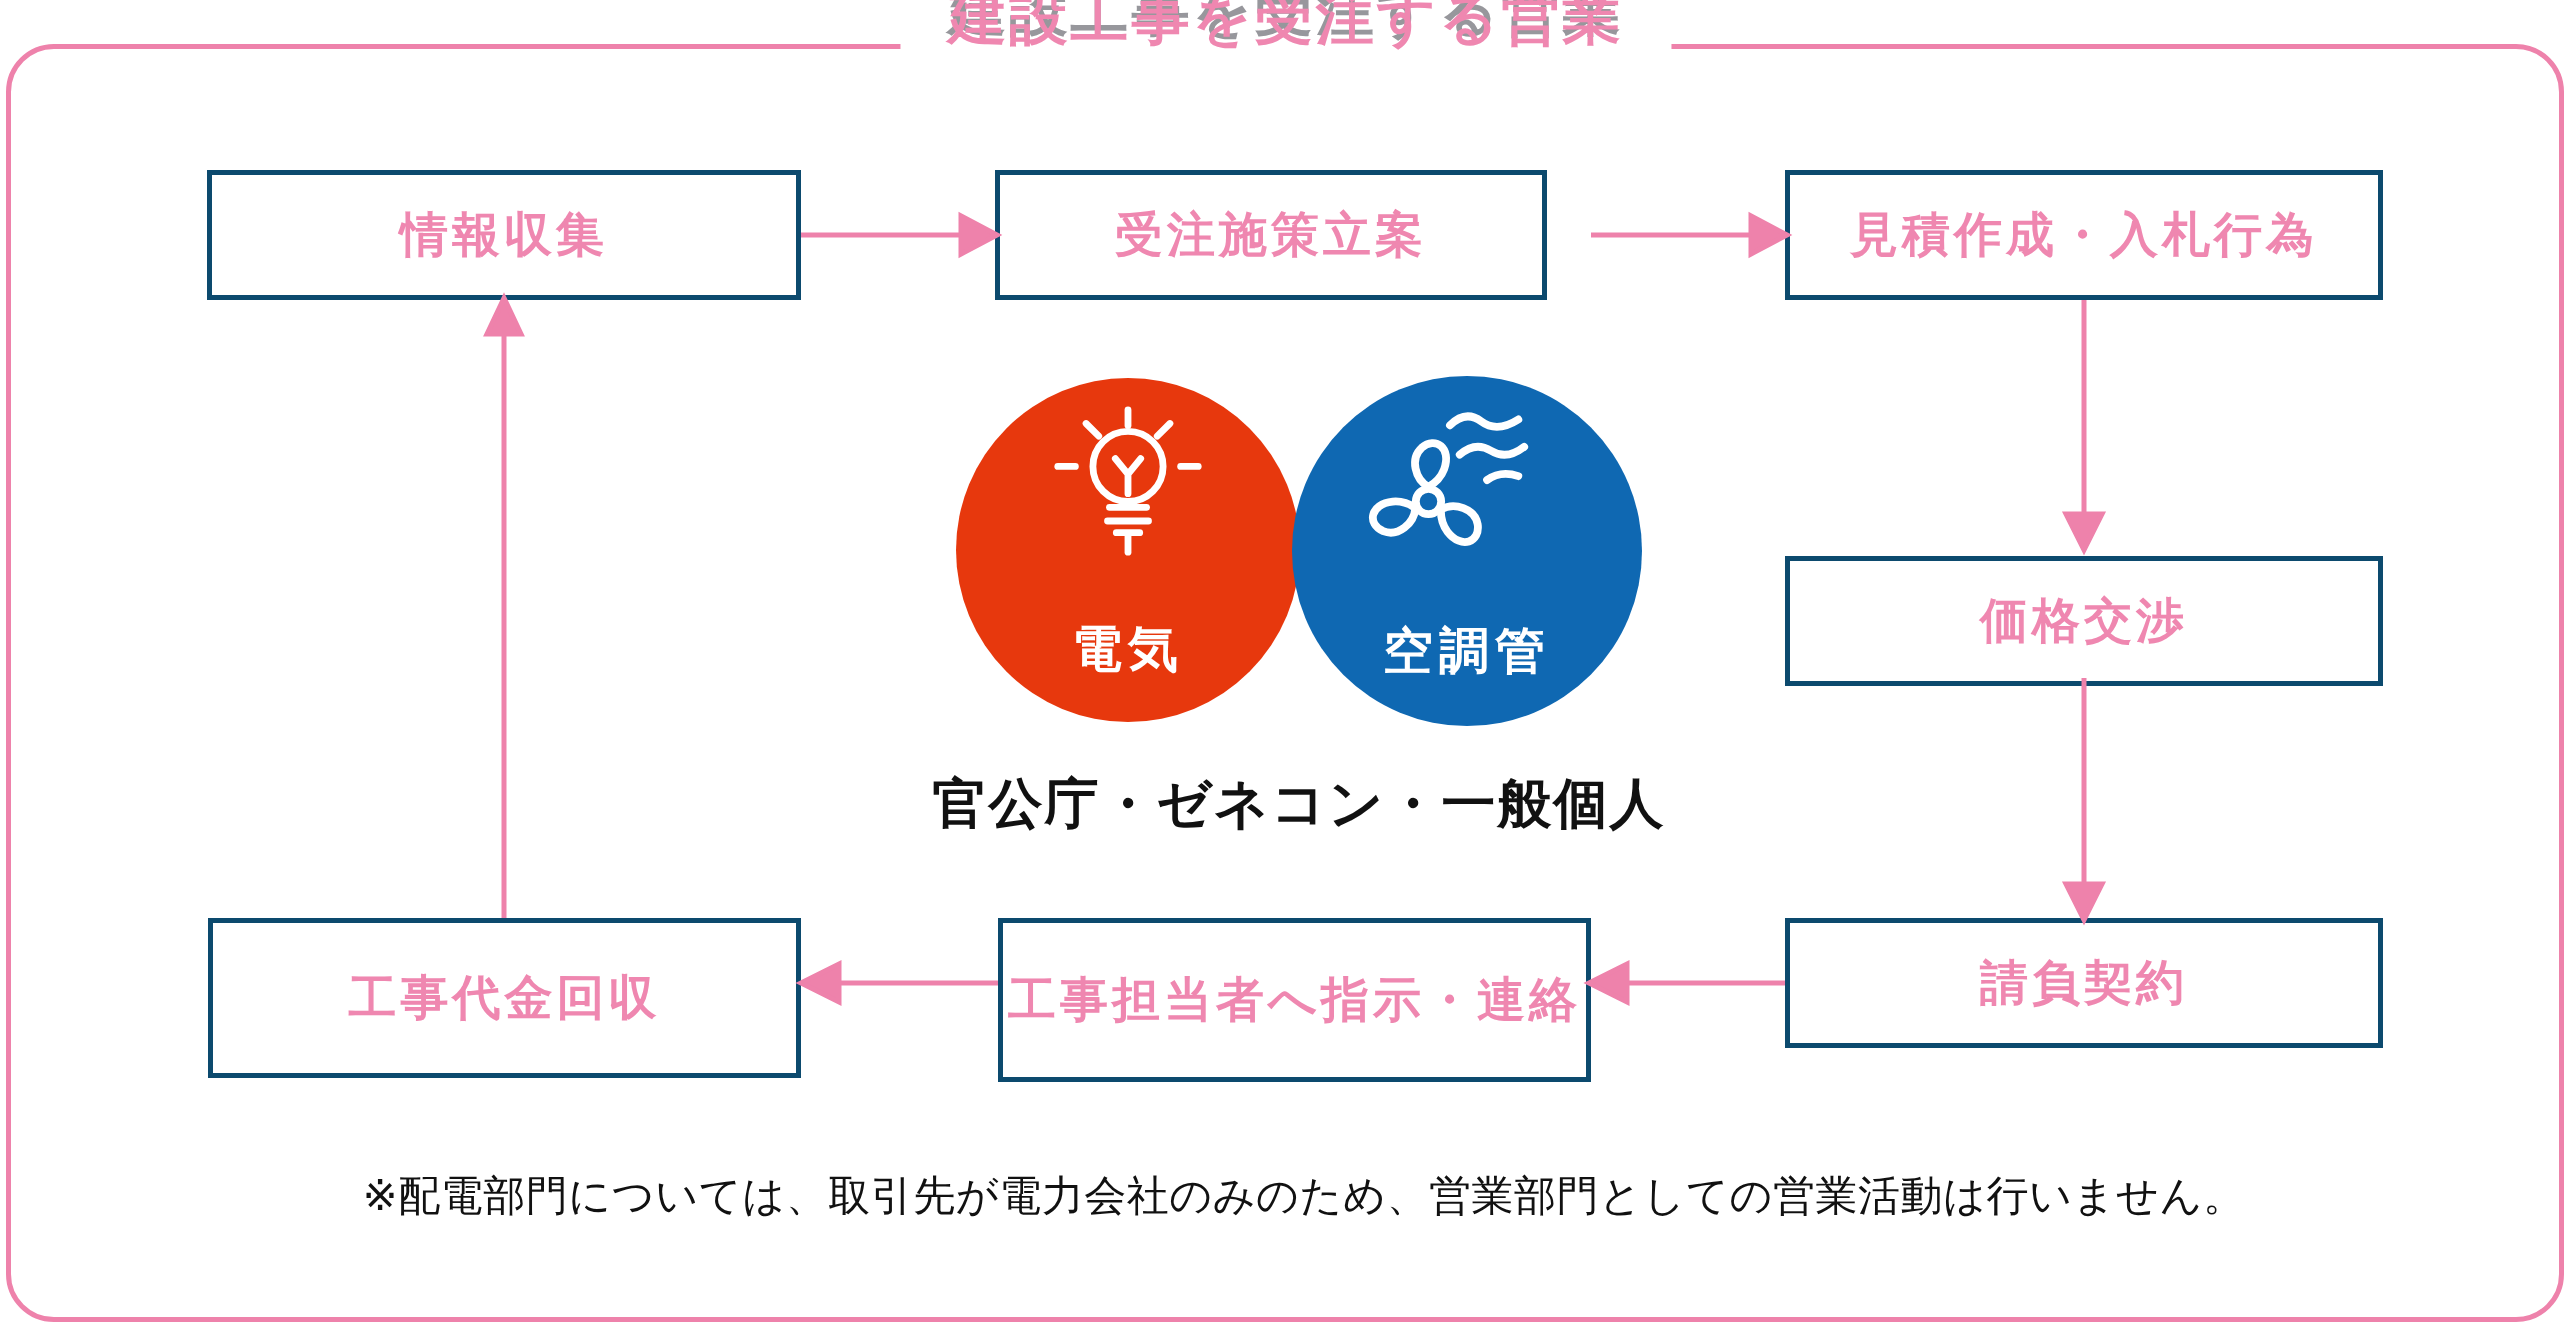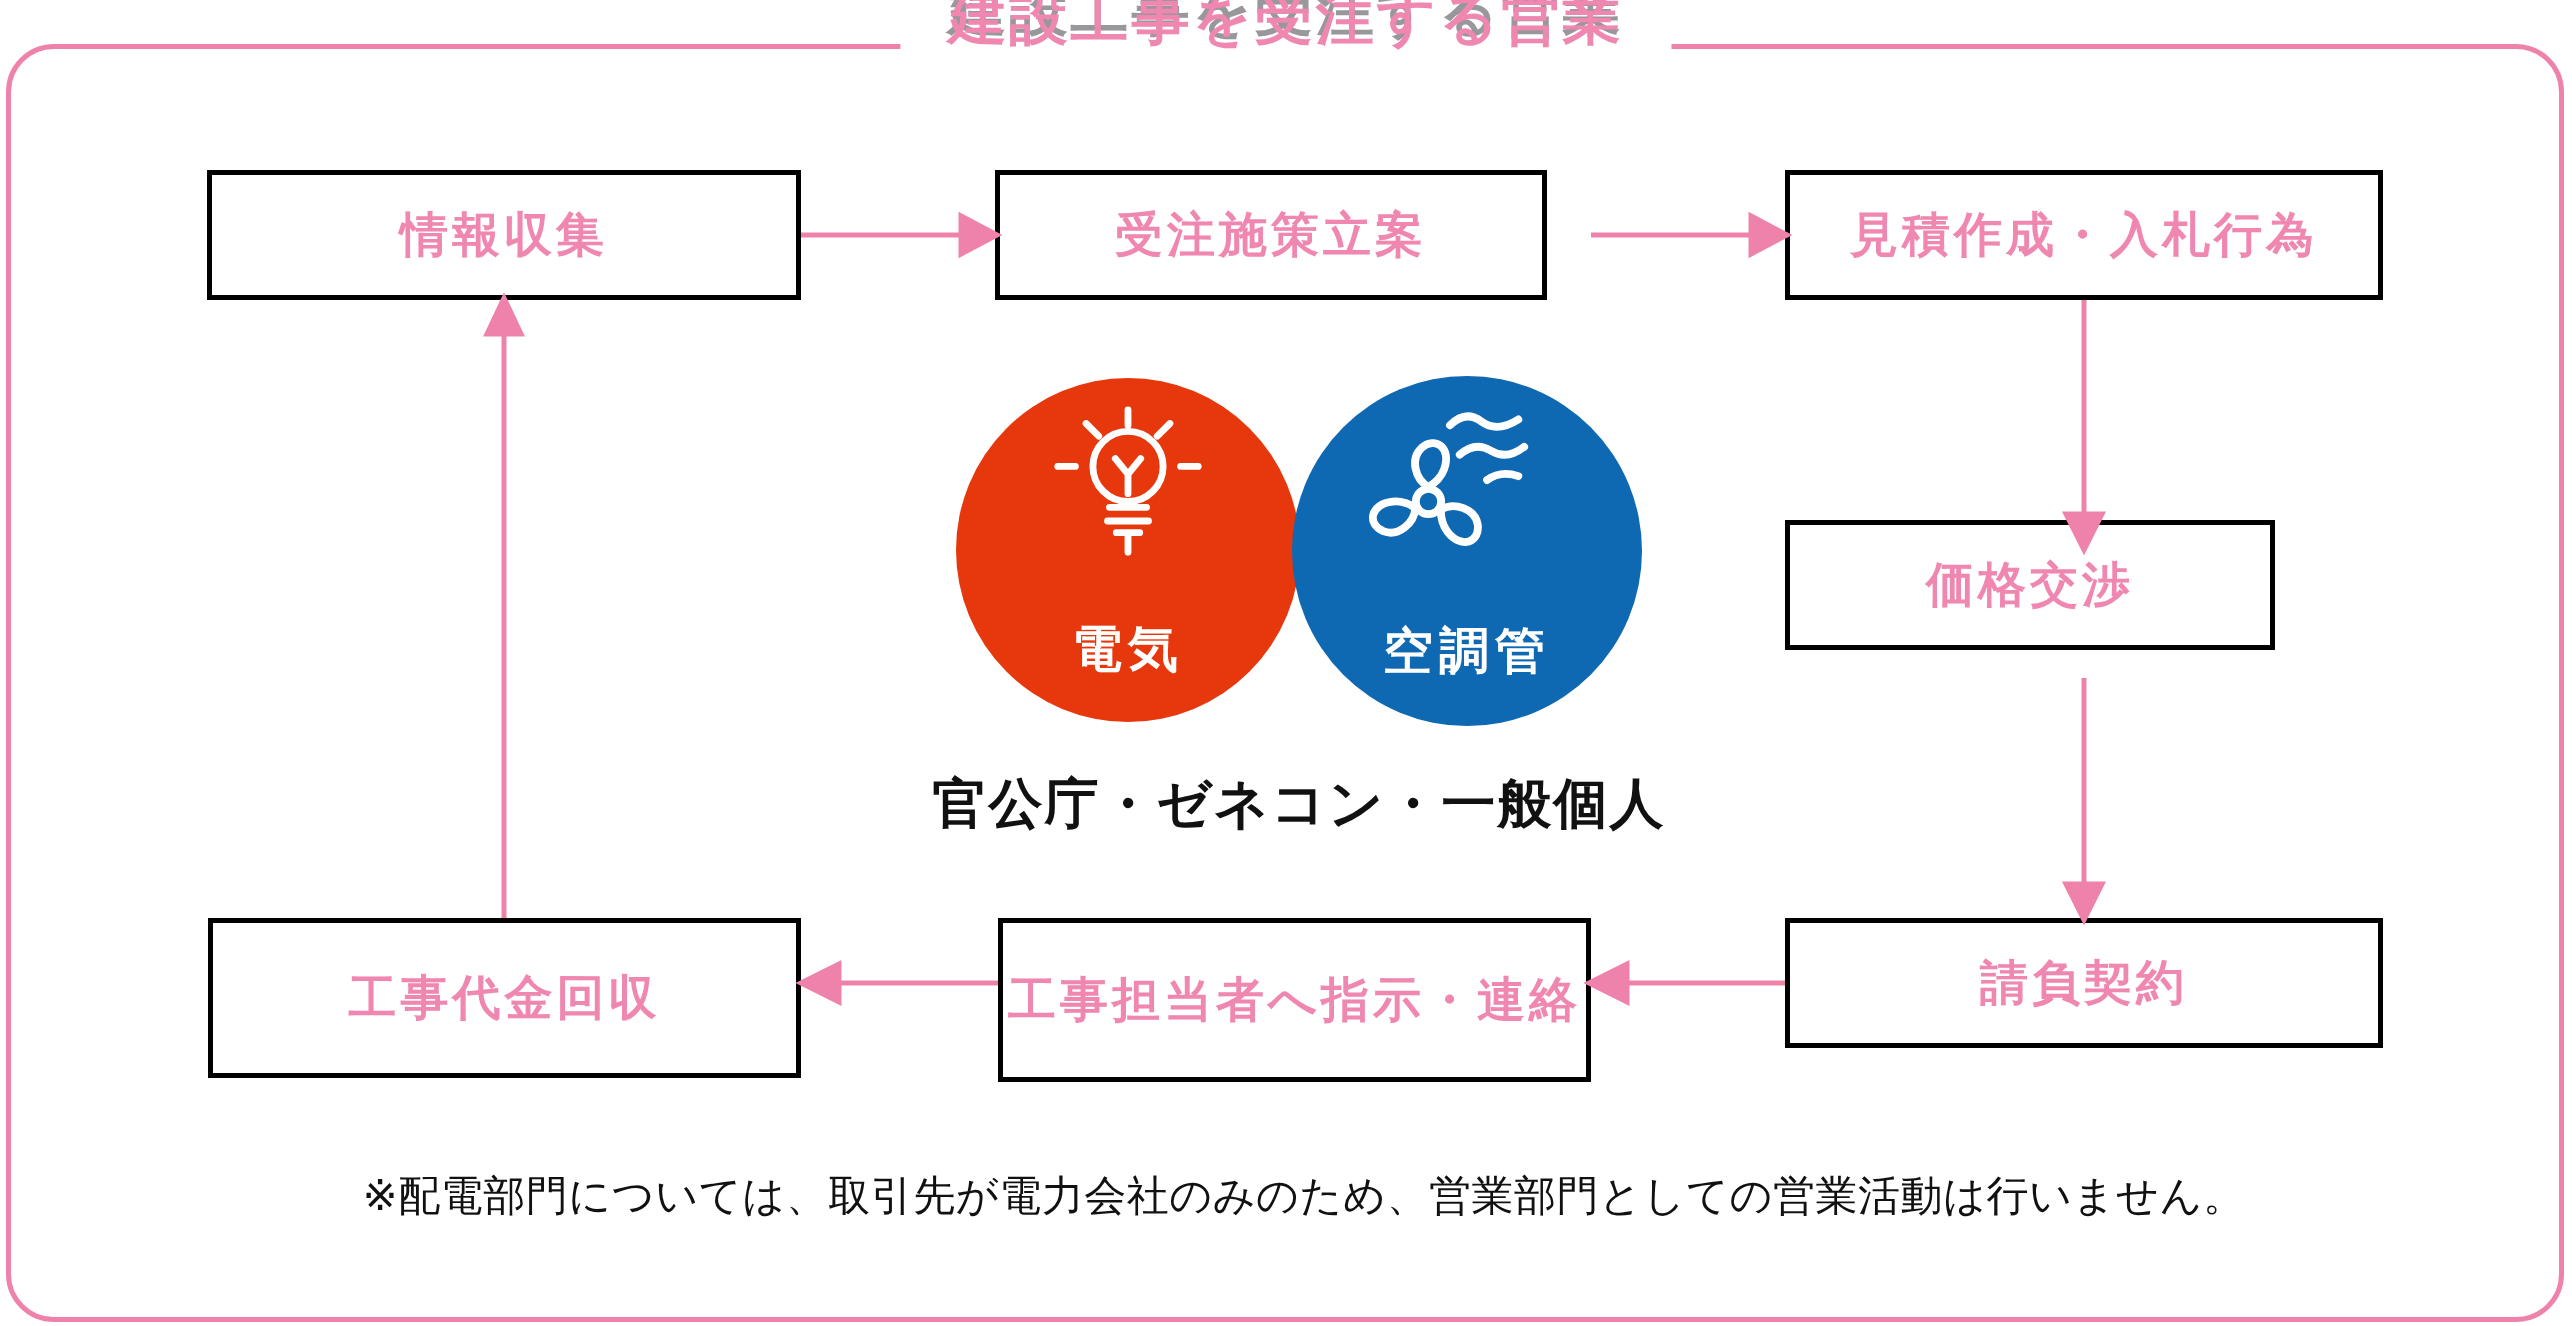--- a/index.html
+++ b/index.html
@@ -10,28 +10,28 @@
   .frame{position:absolute;left:6px;top:44px;right:8px;bottom:4px;
          border:5px solid #ee82ab;border-radius:48px;background:transparent;}
 
   
   .title{position:absolute;top:-20px;left:50%;transform:translateX(-50%);
          z-index:5;background:#fff;padding:0 48px 14px 48px;
          font-size:58px;font-weight:bold;letter-spacing:3px;color:#ef87b0;
          white-space:nowrap;text-shadow:0 -9px 0 #97979c;}
 
   
-  .fbox{position:absolute;border:5px solid #000000;background:#fff;
+  .fbox{position:absolute;border:5px solid #0c4a6e;background:#fff;
         display:flex;align-items:center;justify-content:center;
         font-size:48px;font-weight:bold;letter-spacing:4px;color:#ef87b0;
         box-sizing:border-box;white-space:nowrap;}
   .b1{left:207px;top:170px;width:594px;height:130px;}
   .b2{left:995px;top:170px;width:552px;height:130px;}
   .b3{left:1785px;top:170px;width:598px;height:130px;}
-  .b4{left:1785px;top:520px;width:490px;height:130px;}
+  .b4{left:1785px;top:556px;width:598px;height:130px;}
   .b5{left:1785px;top:918px;width:598px;height:130px;}
   .b6{left:998px;top:918px;width:593px;height:164px;}
   .b7{left:208px;top:918px;width:593px;height:160px;}
 
   .overlay{position:absolute;left:0;top:0;width:2572px;height:1326px;pointer-events:none;}
 
   
   .circle{position:absolute;border-radius:50%;}
   .circle.red{left:956px;top:378px;width:344px;height:344px;background:#e7380d;z-index:1;}
   .circle.blue{left:1292px;top:376px;width:350px;height:350px;background:#0f68b2;z-index:2;}

